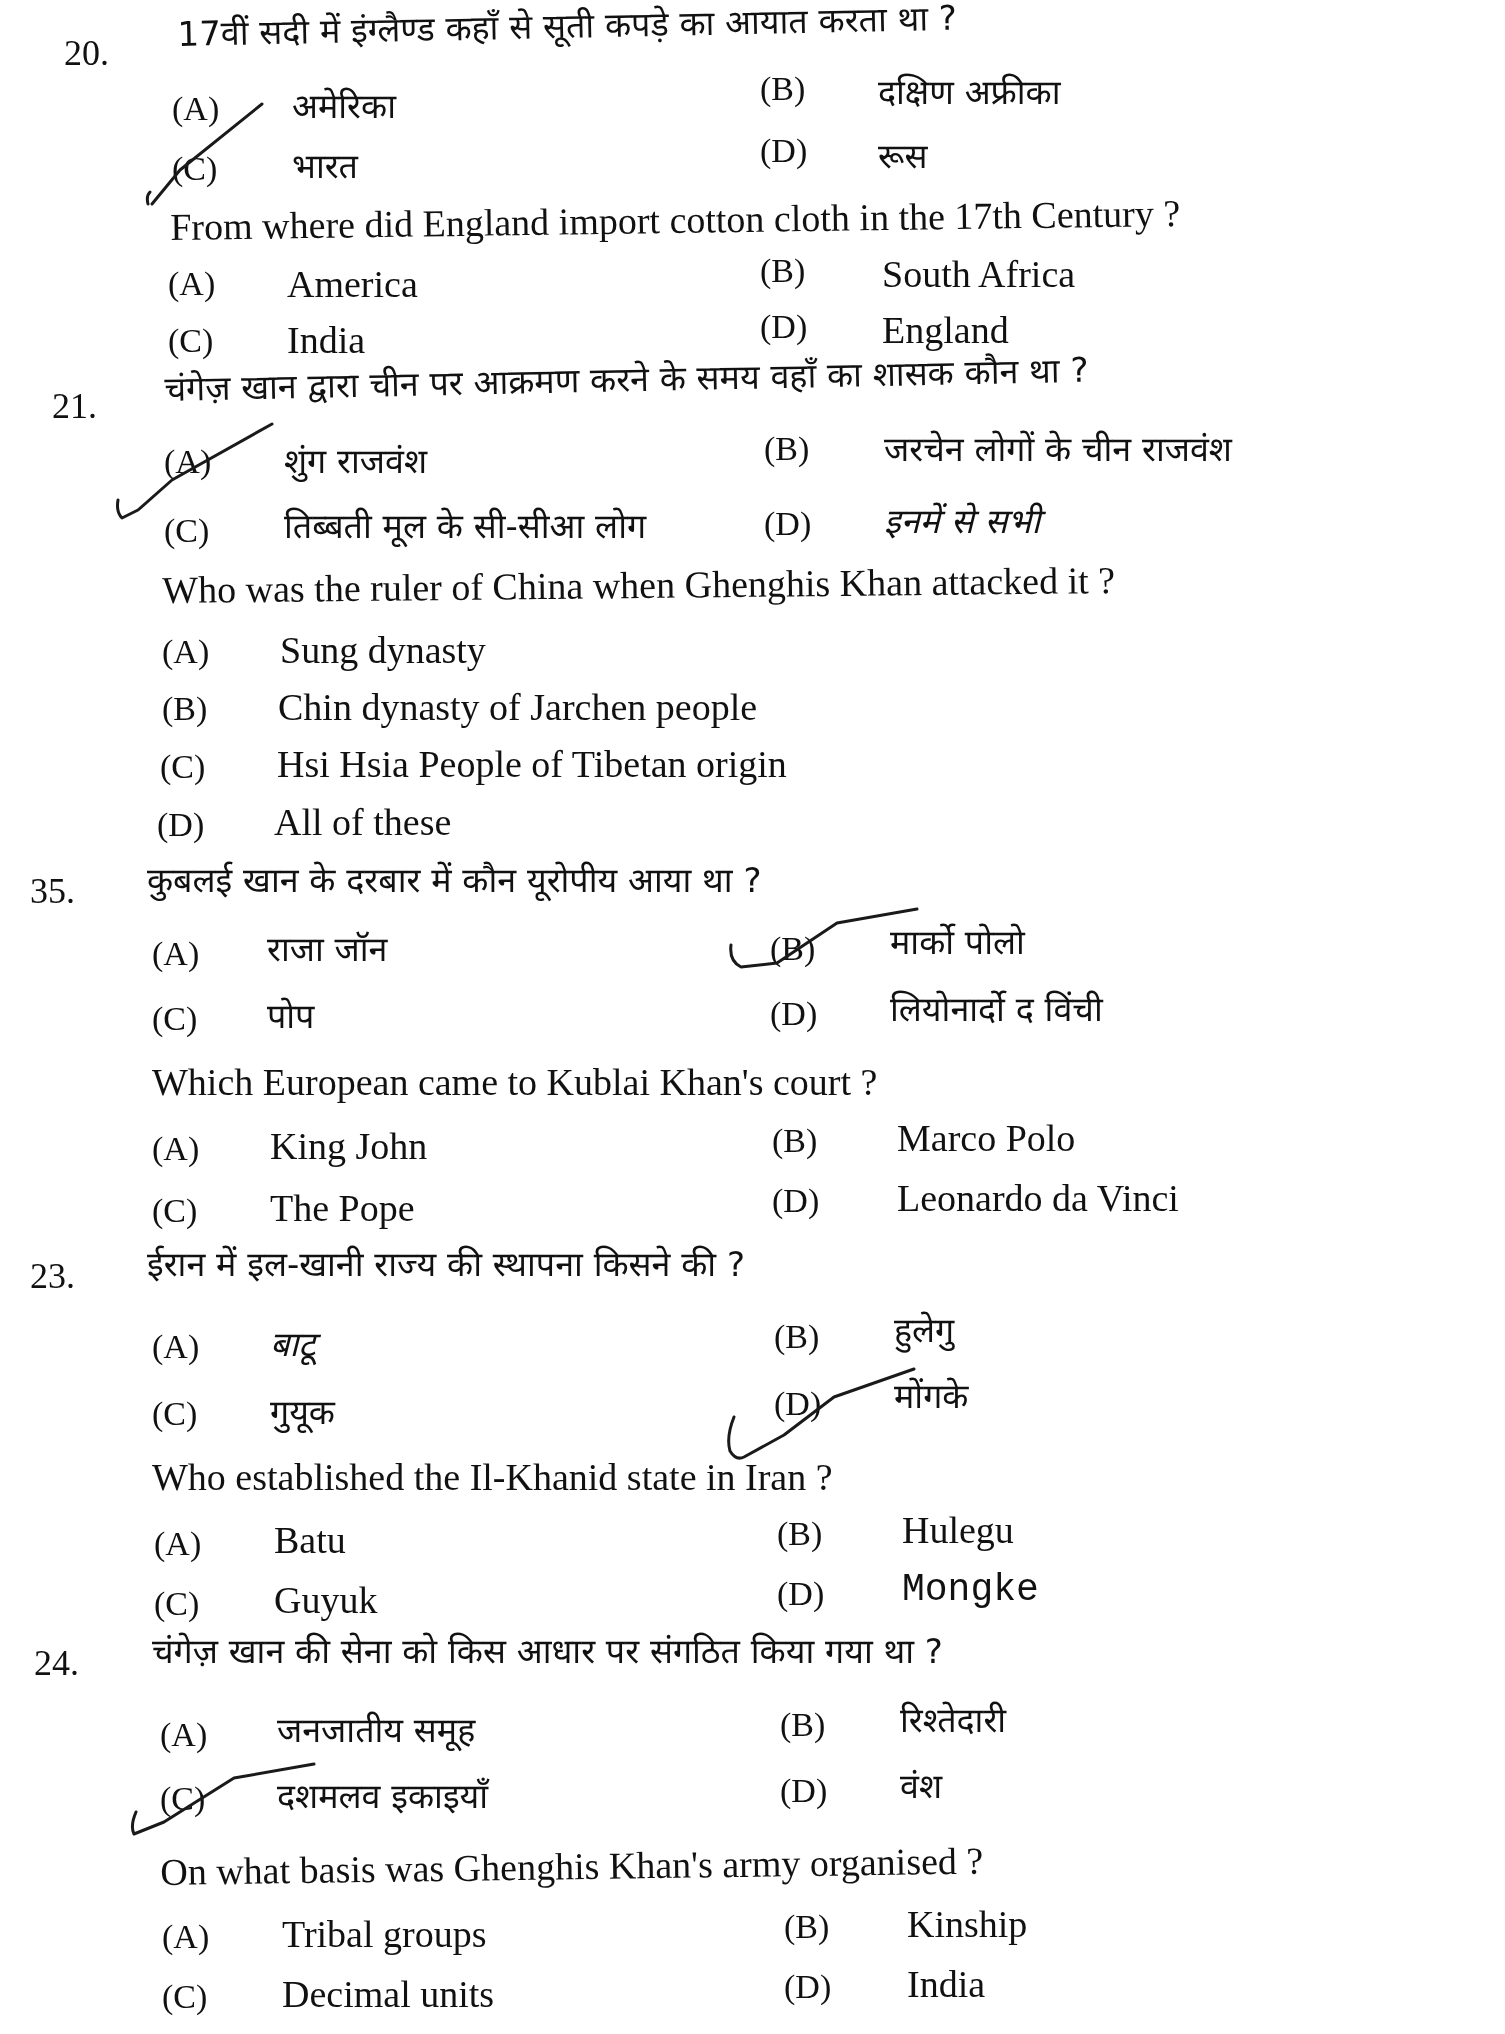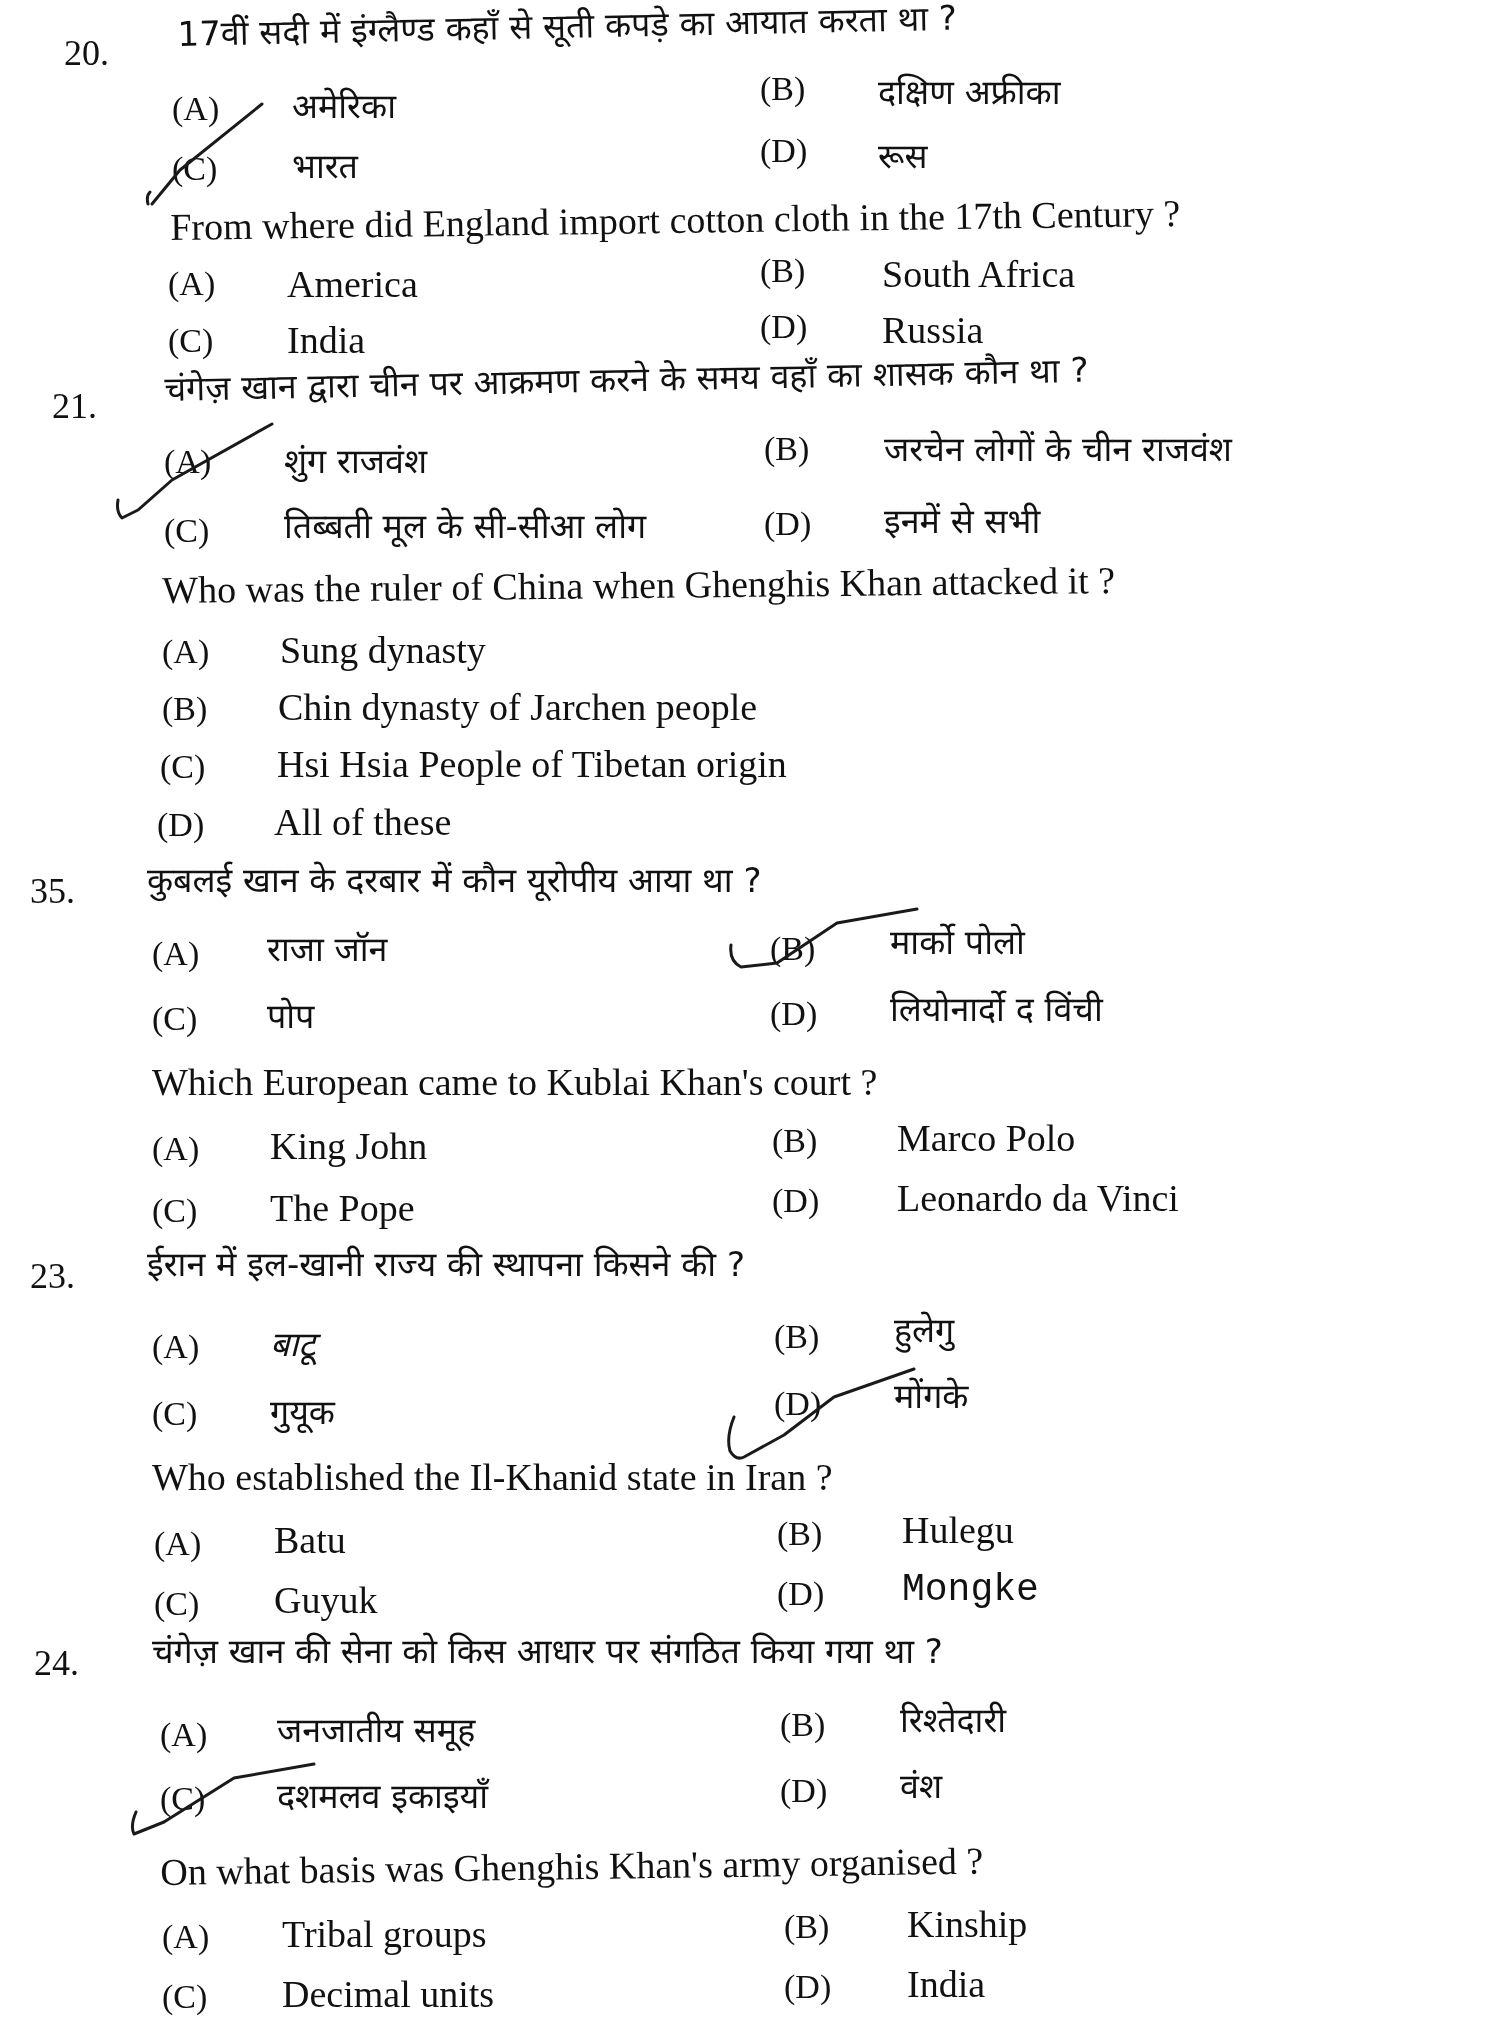--- a/index.html
+++ b/index.html
@@ -36,39 +36,39 @@
     <span class="abs hi" style="left:866px;top:132px;">रूस</span>
 
     <span class="abs en" style="left:158px;top:205px;transform:rotate(-0.8deg);transform-origin:left top;">From where did England import cotton cloth in the 17th Century ?</span>
     <span class="abs lab" style="left:156px;top:265px;">(A)</span>
     <span class="abs en" style="left:275px;top:262px;">America</span>
     <span class="abs lab" style="left:748px;top:252px;">(B)</span>
     <span class="abs en" style="left:870px;top:252px;">South Africa</span>
     <span class="abs lab" style="left:156px;top:322px;">(C)</span>
     <span class="abs en" style="left:275px;top:318px;">India</span>
     <span class="abs lab" style="left:748px;top:308px;">(D)</span>
-    <span class="abs en" style="left:870px;top:308px;">Russia</span>
+    <span class="abs en" style="left:870px;top:308px;">England</span>
 
     <svg class="tick" style="left:130px;top:100px;" width="140" height="120">
       <path d="M6 104 Q4 96 8 92 M10 104 L38 70 L120 4"></path>
     </svg>
   </div>
 
   <div>
     <span class="abs qnum" style="left:40px;top:385px;">21.</span>
     <span class="abs hi" style="left:152px;top:365px;transform:rotate(-1.2deg);transform-origin:left top;">चंगेज़ खान द्वारा चीन पर आक्रमण करने के समय वहाँ का शासक कौन था ?</span>
 
     <span class="abs lab" style="left:152px;top:443px;">(A)</span>
     <span class="abs hi" style="left:272px;top:437px;">शुंग राजवंश</span>
     <span class="abs lab" style="left:752px;top:430px;">(B)</span>
     <span class="abs hi" style="left:872px;top:425px;">जरचेन लोगों के चीन राजवंश</span>
     <span class="abs lab" style="left:152px;top:512px;">(C)</span>
     <span class="abs hi" style="left:272px;top:502px;">तिब्बती मूल के सी-सीआ लोग</span>
     <span class="abs lab" style="left:752px;top:505px;">(D)</span>
-    <span class="abs hi" style="left:872px;top:497px;">इनमें से सभी</span>
+    <span class="abs hi" style="left:872px;top:497px;font-style:italic;">इनमें से सभी</span>
 
     <span class="abs en" style="left:150px;top:568px;transform:rotate(-0.6deg);transform-origin:left top;">Who was the ruler of China when Ghenghis Khan attacked it ?</span>
     <span class="abs lab" style="left:150px;top:633px;">(A)</span>
     <span class="abs en" style="left:268px;top:628px;">Sung dynasty</span>
     <span class="abs lab" style="left:150px;top:690px;">(B)</span>
     <span class="abs en" style="left:266px;top:685px;">Chin dynasty of Jarchen people</span>
     <span class="abs lab" style="left:148px;top:748px;">(C)</span>
     <span class="abs en" style="left:265px;top:742px;text-align:right;">Hsi Hsia People of Tibetan origin</span>
     <span class="abs lab" style="left:145px;top:806px;">(D)</span>
     <span class="abs en" style="left:262px;top:800px;">All of these</span>

